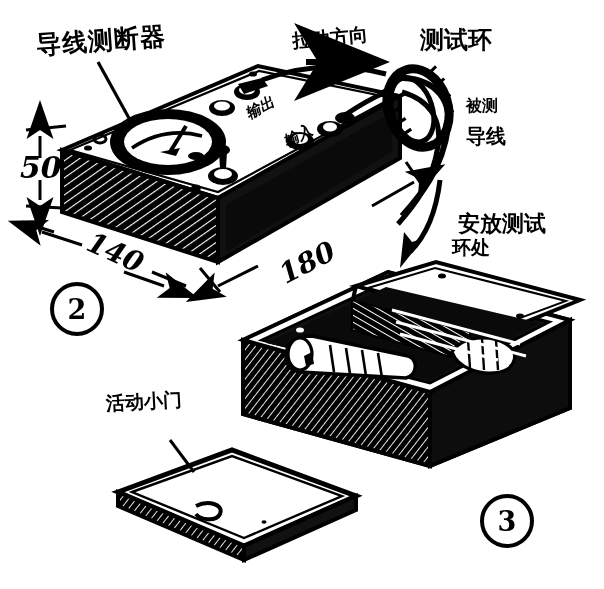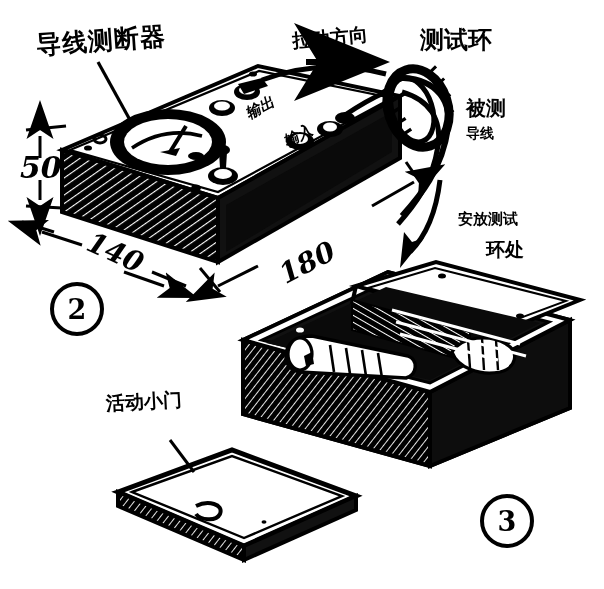--- a/index.html
+++ b/index.html
@@ -202,25 +202,25 @@
     </g>
 
   </svg>
 
   <div class="lbl cn" style="left:36px;top:28px;font-size:25px;letter-spacing:1px;transform:rotate(-4deg);">导线测断器</div>
 
   <div class="lbl cn" style="left:292px;top:28px;font-size:19px;transform:rotate(-5deg);">拉动方向</div>
 
   <div class="lbl cn" style="left:420px;top:28px;font-size:24px;">测试环</div>
 
-  <div class="lbl cn" style="left:466px;top:98px;font-size:20px;">被测</div>
-  <div class="lbl cn" style="left:466px;top:126px;font-size:14px;">导线</div>
-
-  <div class="lbl cn" style="left:458px;top:212px;font-size:15px;">安放测试</div>
-  <div class="lbl cn" style="left:486px;top:240px;font-size:19px;">环处</div>
+  <div class="lbl cn" style="left:466px;top:98px;font-size:16px;">被测</div>
+  <div class="lbl cn" style="left:466px;top:126px;font-size:20px;">导线</div>
+
+  <div class="lbl cn" style="left:458px;top:212px;font-size:22px;">安放测试</div>
+  <div class="lbl cn" style="left:452px;top:240px;font-size:19px;font-family:Liberation Mono, monospace;">环处</div>
 
   <div class="lbl cn" style="left:106px;top:392px;font-size:19px;transform:rotate(-3deg);">活动小门</div>
 
   <div class="lbl cn" style="left:246px;top:100px;font-size:15px;transform:rotate(-28deg) skewX(-12deg);">输出</div>
   <div class="lbl cn" style="left:284px;top:128px;font-size:15px;transform:rotate(-28deg) skewX(-12deg);">输入</div>
 
   <div class="lbl dim" style="left:20px;top:152px;font-size:30px;">50</div>
   <div class="lbl dim" style="left:86px;top:238px;font-size:28px;transform:rotate(24deg);">140</div>
   <div class="lbl dim" style="left:278px;top:248px;font-size:28px;transform:rotate(-27deg);">180</div>
 

